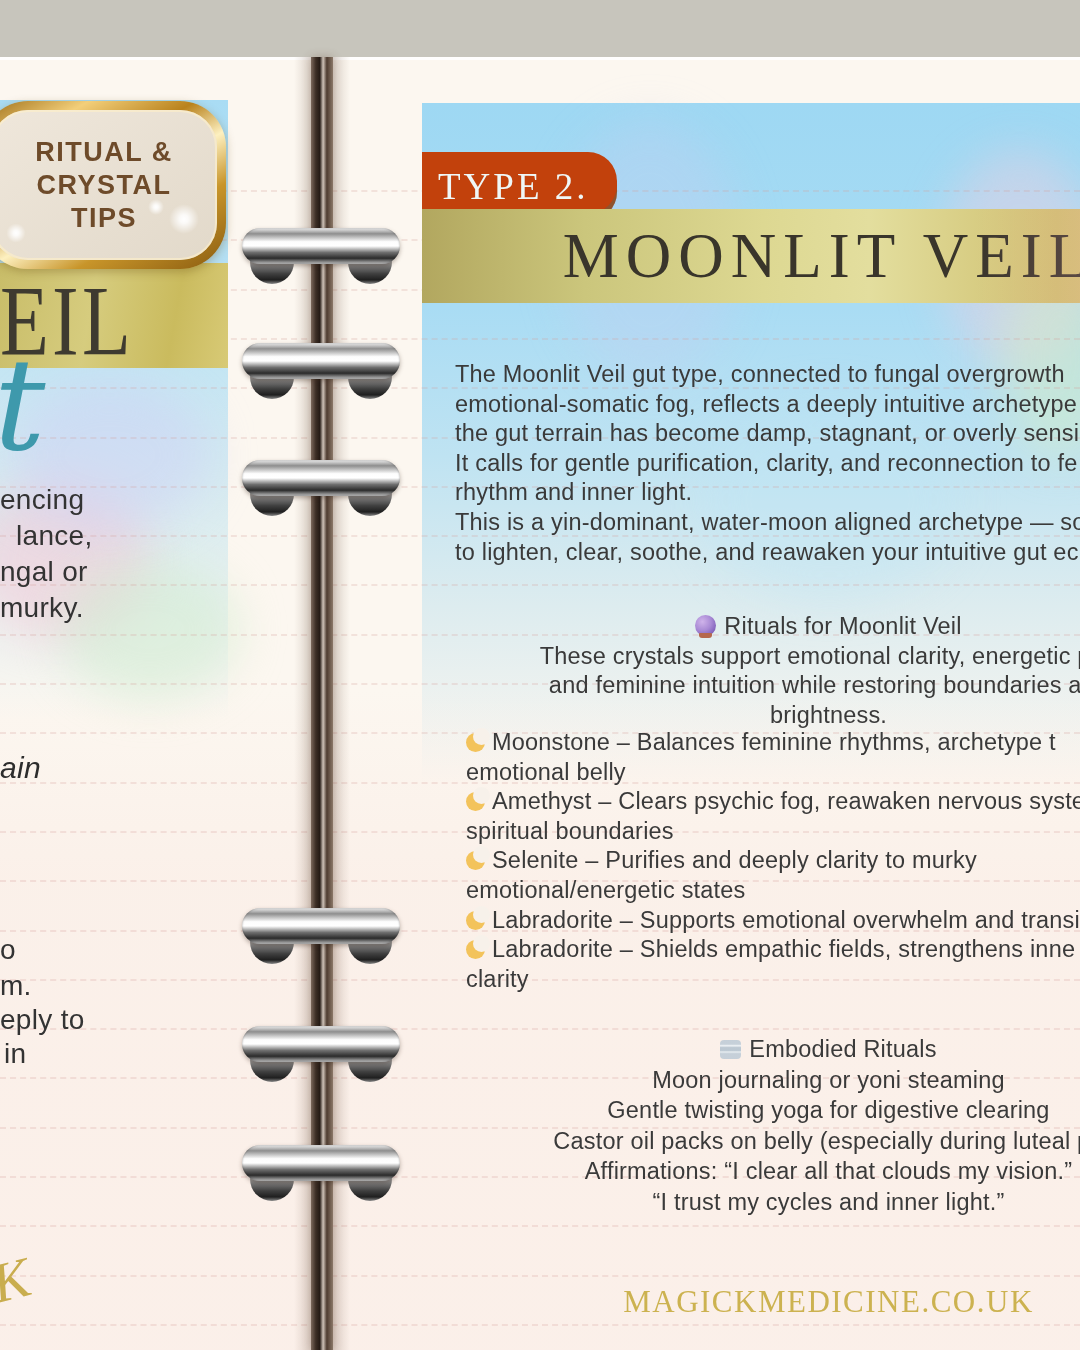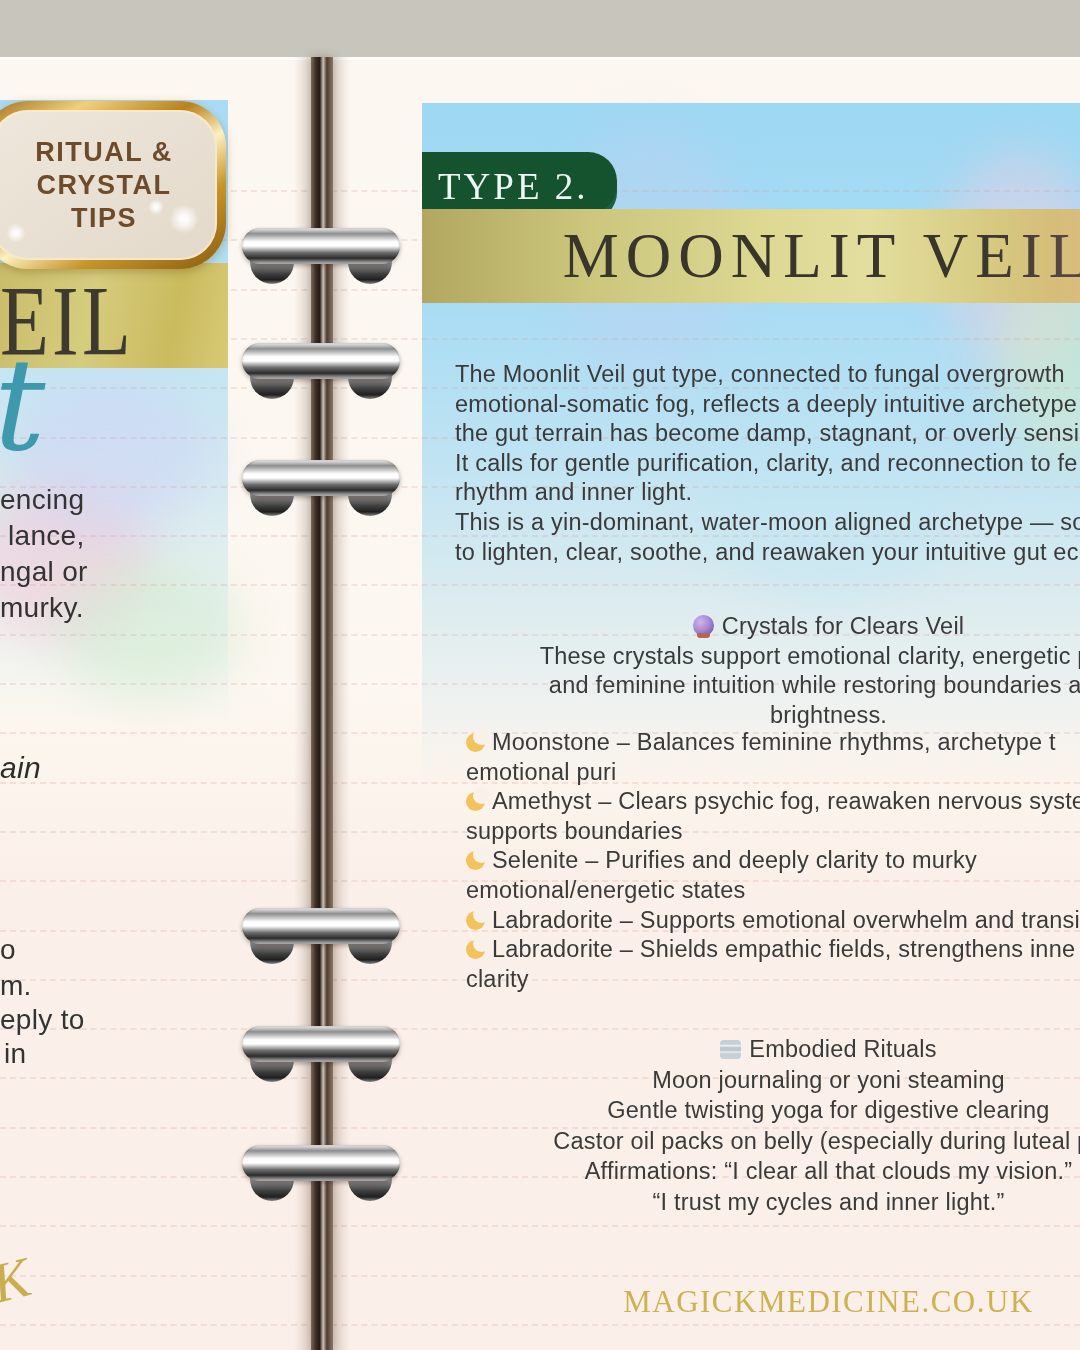--- a/index.html
+++ b/index.html
@@ -39,28 +39,28 @@
   .s1{right:16px;bottom:24px;width:34px;height:34px;}
   .s2{right:52px;bottom:44px;width:18px;height:18px;}
   .s3{left:14px;bottom:16px;width:22px;height:22px;}
   .left-gold{position:absolute;left:0;top:263px;width:228px;height:105px;
     background:linear-gradient(100deg,#c9bd69 0%,#d6cc7e 40%,#cabb5e 75%,#d8ca76 100%);}
   .eil{position:absolute;left:0;top:272px;font-family:"Liberation Serif",serif;font-size:100px;line-height:98px;
     color:#3e3a30;letter-spacing:4px;transform:scaleX(.8);transform-origin:left top;}
   .script-t{position:absolute;left:-6px;top:345px;font-family:"DejaVu Serif",serif;font-style:italic;
     font-size:128px;line-height:120px;color:#3e99ac;}
   .lfrag{position:absolute;font-size:28px;line-height:32px;color:#333;letter-spacing:.3px;white-space:nowrap;text-align:center;}
-  .lf1{left:0;top:484px;} .lf2{left:8px;top:520px;} .lf3{left:0;top:556px;} .lf4{left:0;top:592px;}
+  .lf1{left:0;top:484px;} .lf2{left:16px;top:520px;} .lf3{left:0;top:556px;} .lf4{left:0;top:592px;}
   .lfi{left:0;top:752px;font-style:italic;font-size:30px;color:#2d2d2d;}
   .lf5{left:0;top:934px;} .lf6{left:0;top:970px;} .lf7{left:0;top:1004px;} .lf8{left:4px;top:1038px;}
   .kfrag{position:absolute;left:-8px;top:1248px;font-family:"Liberation Serif",serif;font-style:italic;
     font-size:56px;color:#c9ad4e;transform:rotate(-14deg);}
   
   .right-page{position:absolute;left:332px;top:0;width:903px;height:1350px;z-index:3;}
-  .type-badge{position:absolute;left:90px;top:152px;height:69px;padding:0 28px 0 16px;background:#14532d;
+  .type-badge{position:absolute;left:90px;top:152px;height:69px;padding:0 28px 0 16px;background:#c2410c;
     border-radius:0 29px 29px 0;display:flex;align-items:center;
     box-shadow:inset 0 -7px 0 rgba(46,118,110,.35);}
   .type-label{font-family:"Liberation Serif",serif;font-size:37px;color:#eff7f7;letter-spacing:3px;}
   .title-band{position:absolute;left:90px;top:209px;width:813px;height:94px;
     background:linear-gradient(90deg,#b2a75f 0%,#cbc67c 20%,#ddd892 42%,#e3de9e 55%,#cfc06f 78%,#d9c97c 100%);
     display:flex;align-items:center;justify-content:center;}
   .title-band::after{content:"";position:absolute;inset:0;
     background:linear-gradient(90deg,transparent 68%,rgba(255,170,190,.18) 82%,rgba(180,255,200,.18) 92%,transparent 100%);}
   .page-title{font-family:"Liberation Serif",serif;font-size:63px;color:#39352b;letter-spacing:7px;}
   .body-text{font-size:23.5px;line-height:29.6px;color:#3a3a3a;letter-spacing:.2px;}
@@ -180,31 +180,31 @@
 
     <div class="intro body-text pre">The Moonlit Veil gut type, connected to fungal overgrowth
 emotional-somatic fog, reflects a deeply intuitive archetype
 the gut terrain has become damp, stagnant, or overly sensi
 It calls for gentle purification, clarity, and reconnection to fe
 rhythm and inner light.
 This is a yin-dominant, water-moon aligned archetype — so
 to lighten, clear, soothe, and reawaken your intuitive gut ec</div>
 
     <div class="crystals-head body-text">
-      <div><span class="cball-icon"></span><span>Crystals for Clears Veil</span></div>
+      <div><span class="cball-icon"></span><span>Rituals for Moonlit Veil</span></div>
       <div class="pre">These crystals support emotional clarity, energetic puri
 and feminine intuition while restoring boundaries and
 brightness.</div>
     </div>
 
     <div class="crystal-items body-text">
         <div class="crystal-row"><span class="moon-icon"></span><span>Moonstone – Balances feminine rhythms, archetype t</span></div>
-        <div class="crystal-row"><span>emotional puri</span></div>
+        <div class="crystal-row"><span>emotional belly</span></div>
         <div class="crystal-row"><span class="moon-icon"></span><span>Amethyst – Clears psychic fog, reawaken nervous syste</span></div>
-        <div class="crystal-row"><span>supports boundaries</span></div>
+        <div class="crystal-row"><span>spiritual boundaries</span></div>
         <div class="crystal-row"><span class="moon-icon"></span><span>Selenite – Purifies and deeply clarity to murky</span></div>
         <div class="crystal-row"><span>emotional/energetic states</span></div>
         <div class="crystal-row"><span class="moon-icon"></span><span>Labradorite – Supports emotional overwhelm and transi</span></div>
         <div class="crystal-row"><span class="moon-icon"></span><span>Labradorite – Shields empathic fields, strengthens inne</span></div>
         <div class="crystal-row"><span>clarity</span></div>
       </div>
 
     <div class="rituals body-text">
       <div><span class="fog-icon"></span><span>Embodied Rituals</span></div>
       <div class="pre">Moon journaling or yoni steaming

